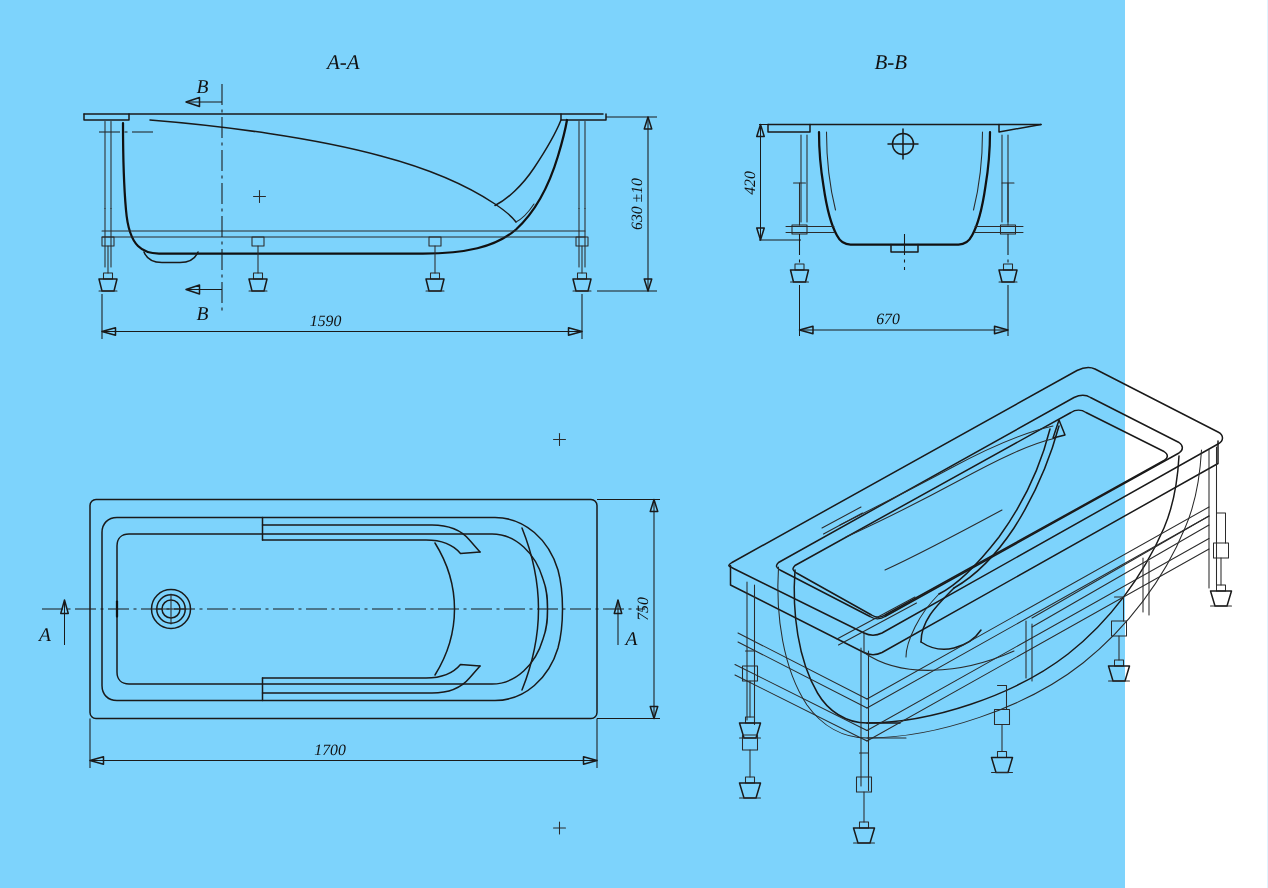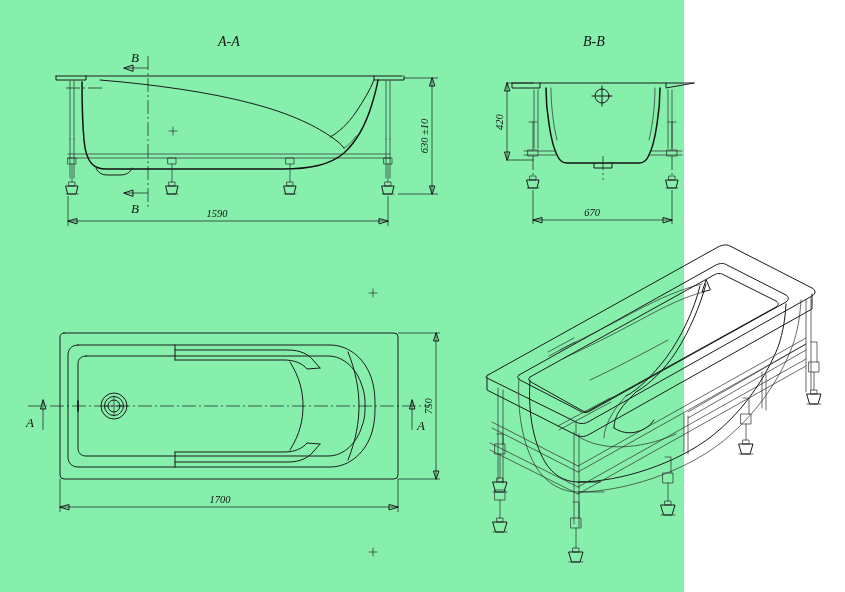--- a/index.html
+++ b/index.html
@@ -11,23 +11,23 @@
     width: 845px;
     height: 592px;
     font-family: "Liberation Sans", sans-serif;
     overflow: hidden;
     position: relative;
   }
   #drawing-sheet {
     position: absolute;
     left: 0;
     top: 0;
-    width: 684px;
+    width: 750px;
     height: 592px;
-    background: #86efac;
+    background: #7dd3fc;
   }
   svg.cad {
     display: block;
     width: 845px;
     height: 592px;
   }
   .ln {
     fill: none;
     stroke: #1a1a1a;
     stroke-width: 1;

